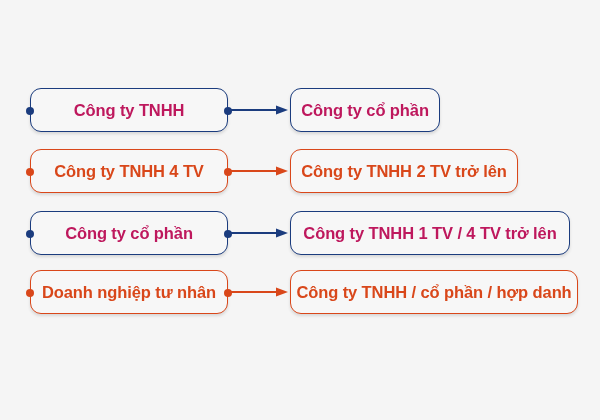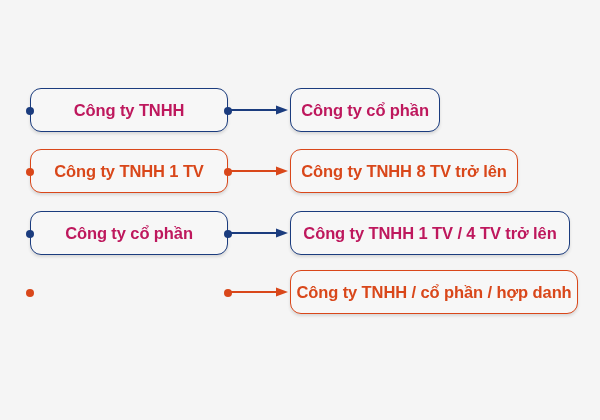--- a/index.html
+++ b/index.html
@@ -92,32 +92,32 @@
         <polygon points="60,22 48,17.5 48,26.5" fill="#1b3c7e"></polygon>
       </svg>
     </div>
     <div class="node" style="left:290px;width:150px;">
       <span class="label">Công ty cổ phần</span>
     </div>
   </div>
 
   <div class="row orange" style="top:149px;">
     <div class="node" style="left:30px;width:198px;">
-      <span class="label">Công ty TNHH 1 TV</span>
+      <span class="label">Công ty TNHH 4 TV</span>
     </div>
     <div class="left-dot" style="left:26px;"></div>
     <div class="src-dot" style="left:224px;"></div>
     <div class="connector" style="left:228px;width:60px;">
       <svg width="60" height="44" viewBox="0 0 60 44" aria-hidden="true">
         <line x1="0" y1="22" x2="49" y2="22" stroke="#d9471a" stroke-width="1.8"></line>
         <polygon points="60,22 48,17.5 48,26.5" fill="#d9471a"></polygon>
       </svg>
     </div>
     <div class="node" style="left:290px;width:228px;">
-      <span class="label">Công ty TNHH 8 TV trở lên</span>
+      <span class="label">Công ty TNHH 2 TV trở lên</span>
     </div>
   </div>
 
   <div class="row" style="top:211px;">
     <div class="node" style="left:30px;width:198px;">
       <span class="label">Công ty cổ phần</span>
     </div>
     <div class="left-dot" style="left:26px;"></div>
     <div class="src-dot" style="left:224px;"></div>
     <div class="connector" style="left:228px;width:60px;">
@@ -125,20 +125,23 @@
         <line x1="0" y1="22" x2="49" y2="22" stroke="#1b3c7e" stroke-width="1.8"></line>
         <polygon points="60,22 48,17.5 48,26.5" fill="#1b3c7e"></polygon>
       </svg>
     </div>
     <div class="node" style="left:290px;width:280px;">
       <span class="label">Công ty TNHH 1 TV / 4 TV trở lên</span>
     </div>
   </div>
 
   <div class="row orange" style="top:270px;">
+    <div class="node" style="left:30px;width:198px;">
+      <span class="label">Doanh nghiệp tư nhân</span>
+    </div>
     <div class="left-dot" style="left:26px;"></div>
     <div class="src-dot" style="left:224px;"></div>
     <div class="connector" style="left:228px;width:60px;">
       <svg width="60" height="44" viewBox="0 0 60 44" aria-hidden="true">
         <line x1="0" y1="22" x2="49" y2="22" stroke="#d9471a" stroke-width="1.8"></line>
         <polygon points="60,22 48,17.5 48,26.5" fill="#d9471a"></polygon>
       </svg>
     </div>
     <div class="node" style="left:290px;width:288px;">
       <span class="label">Công ty TNHH / cổ phần / hợp danh</span>

